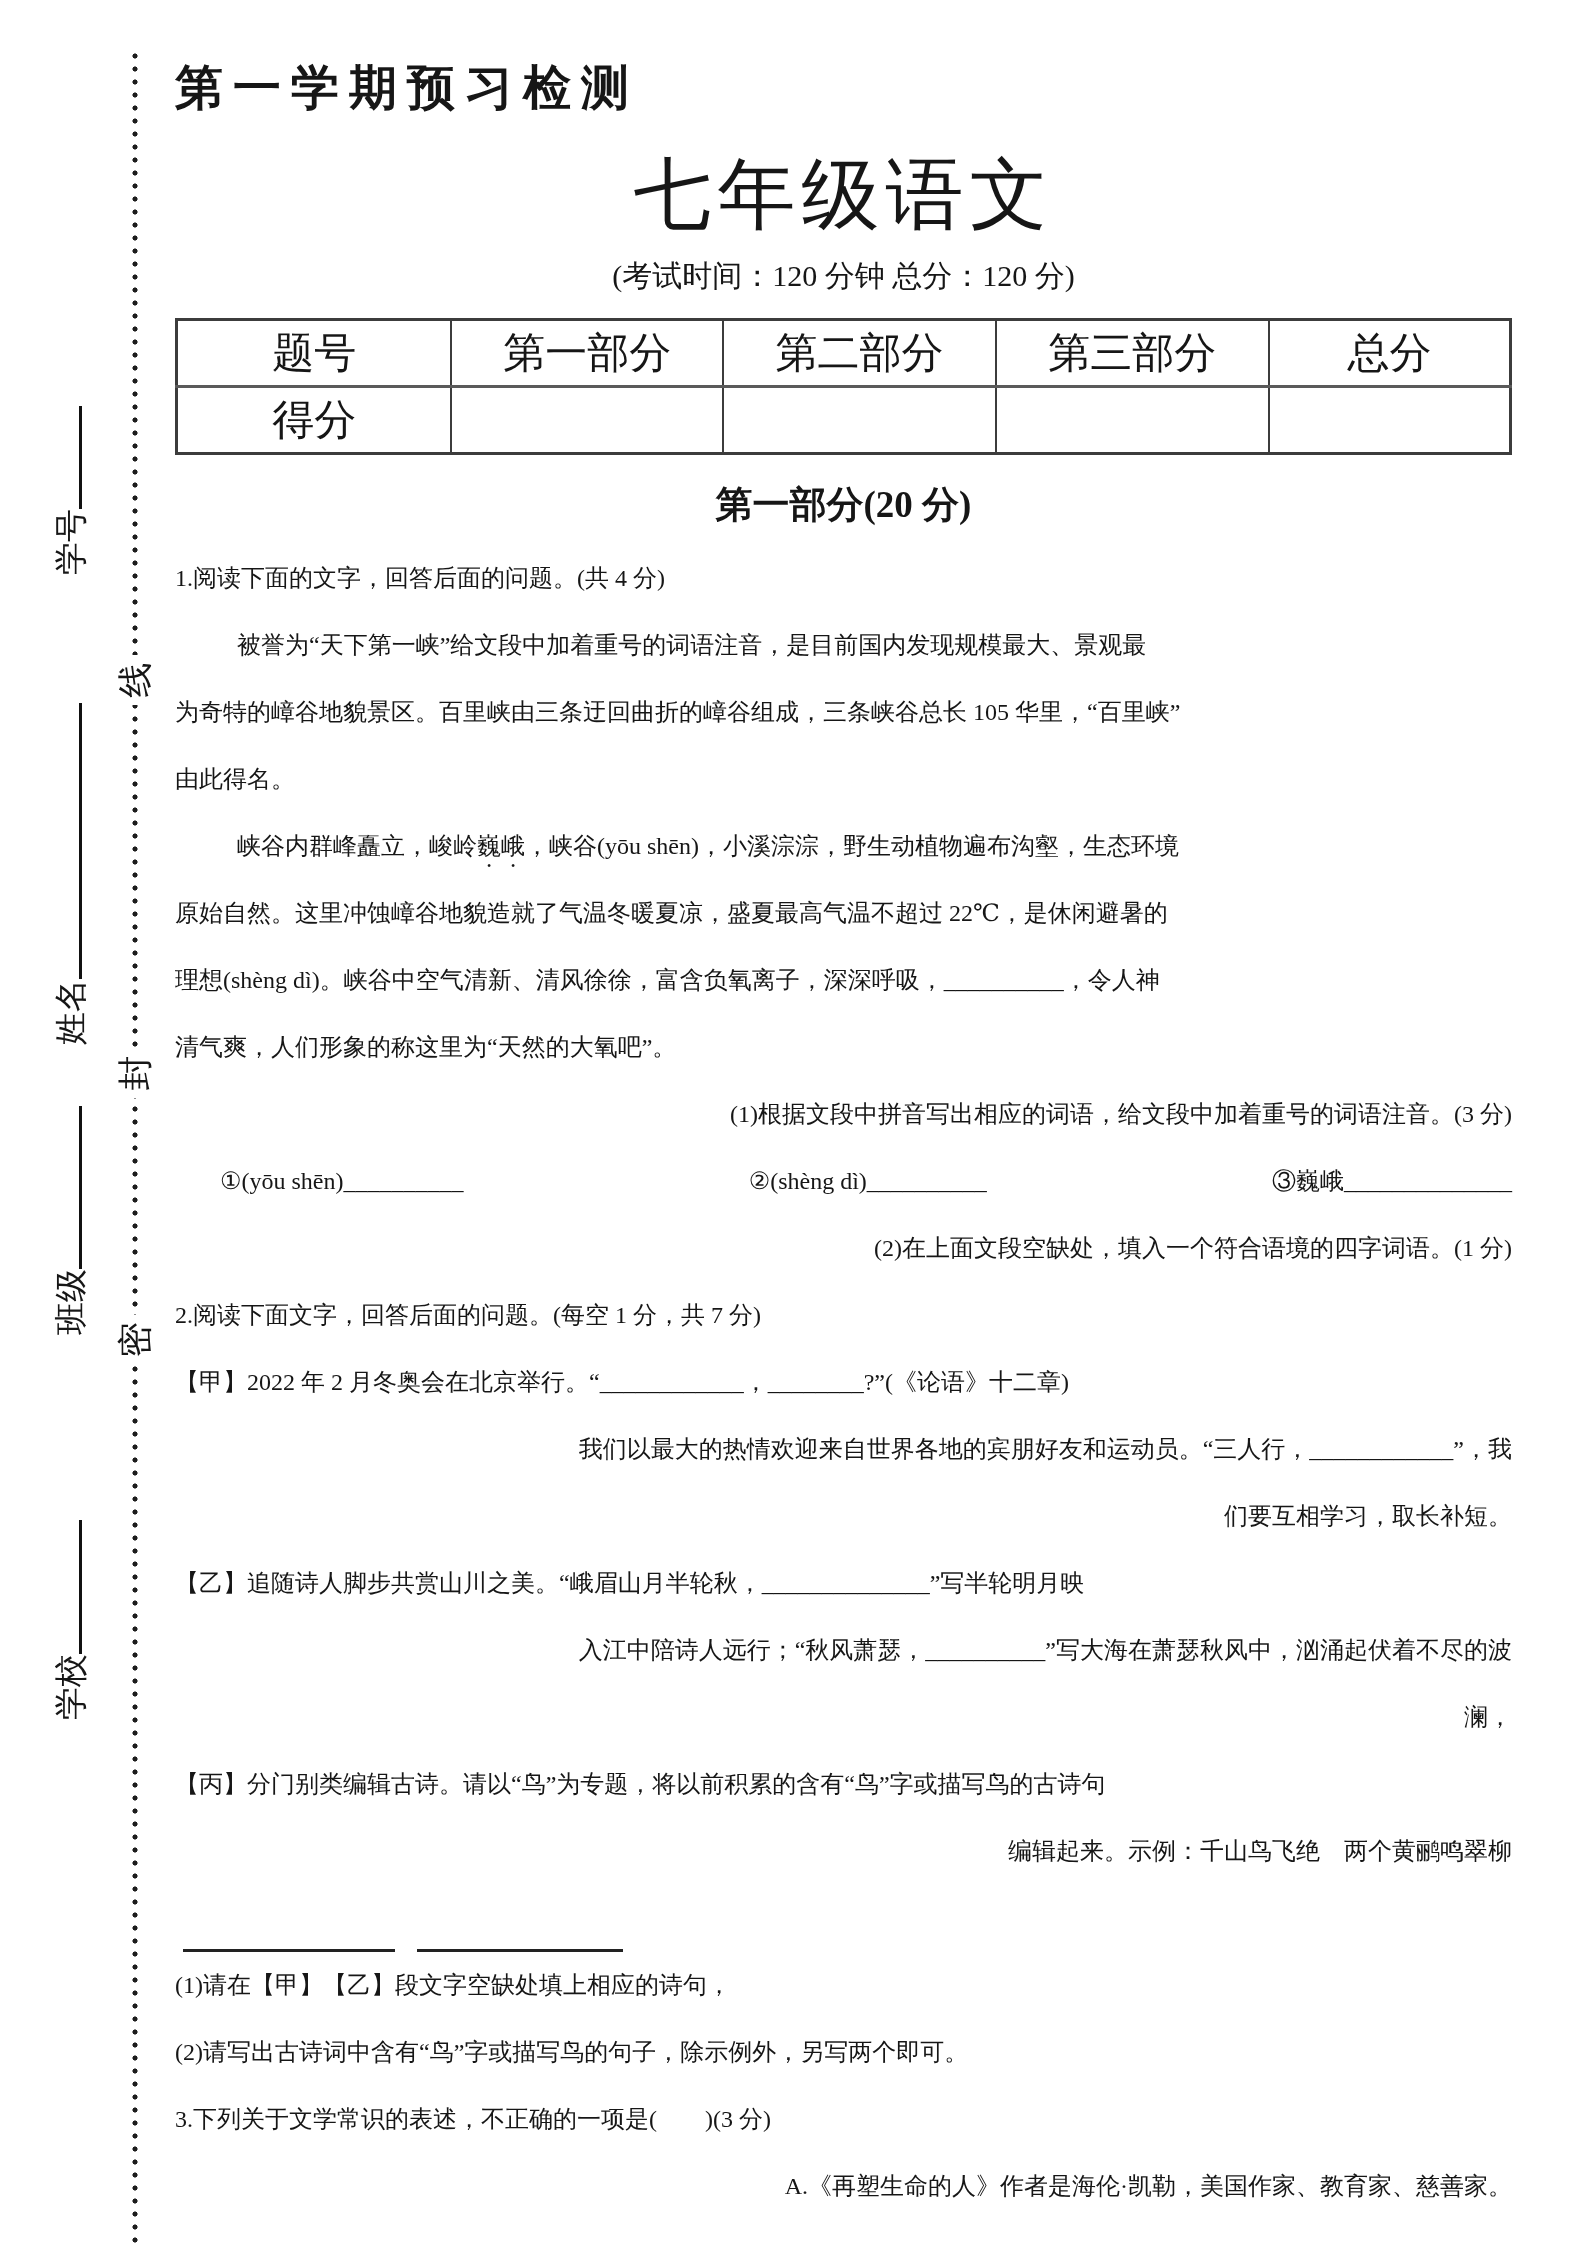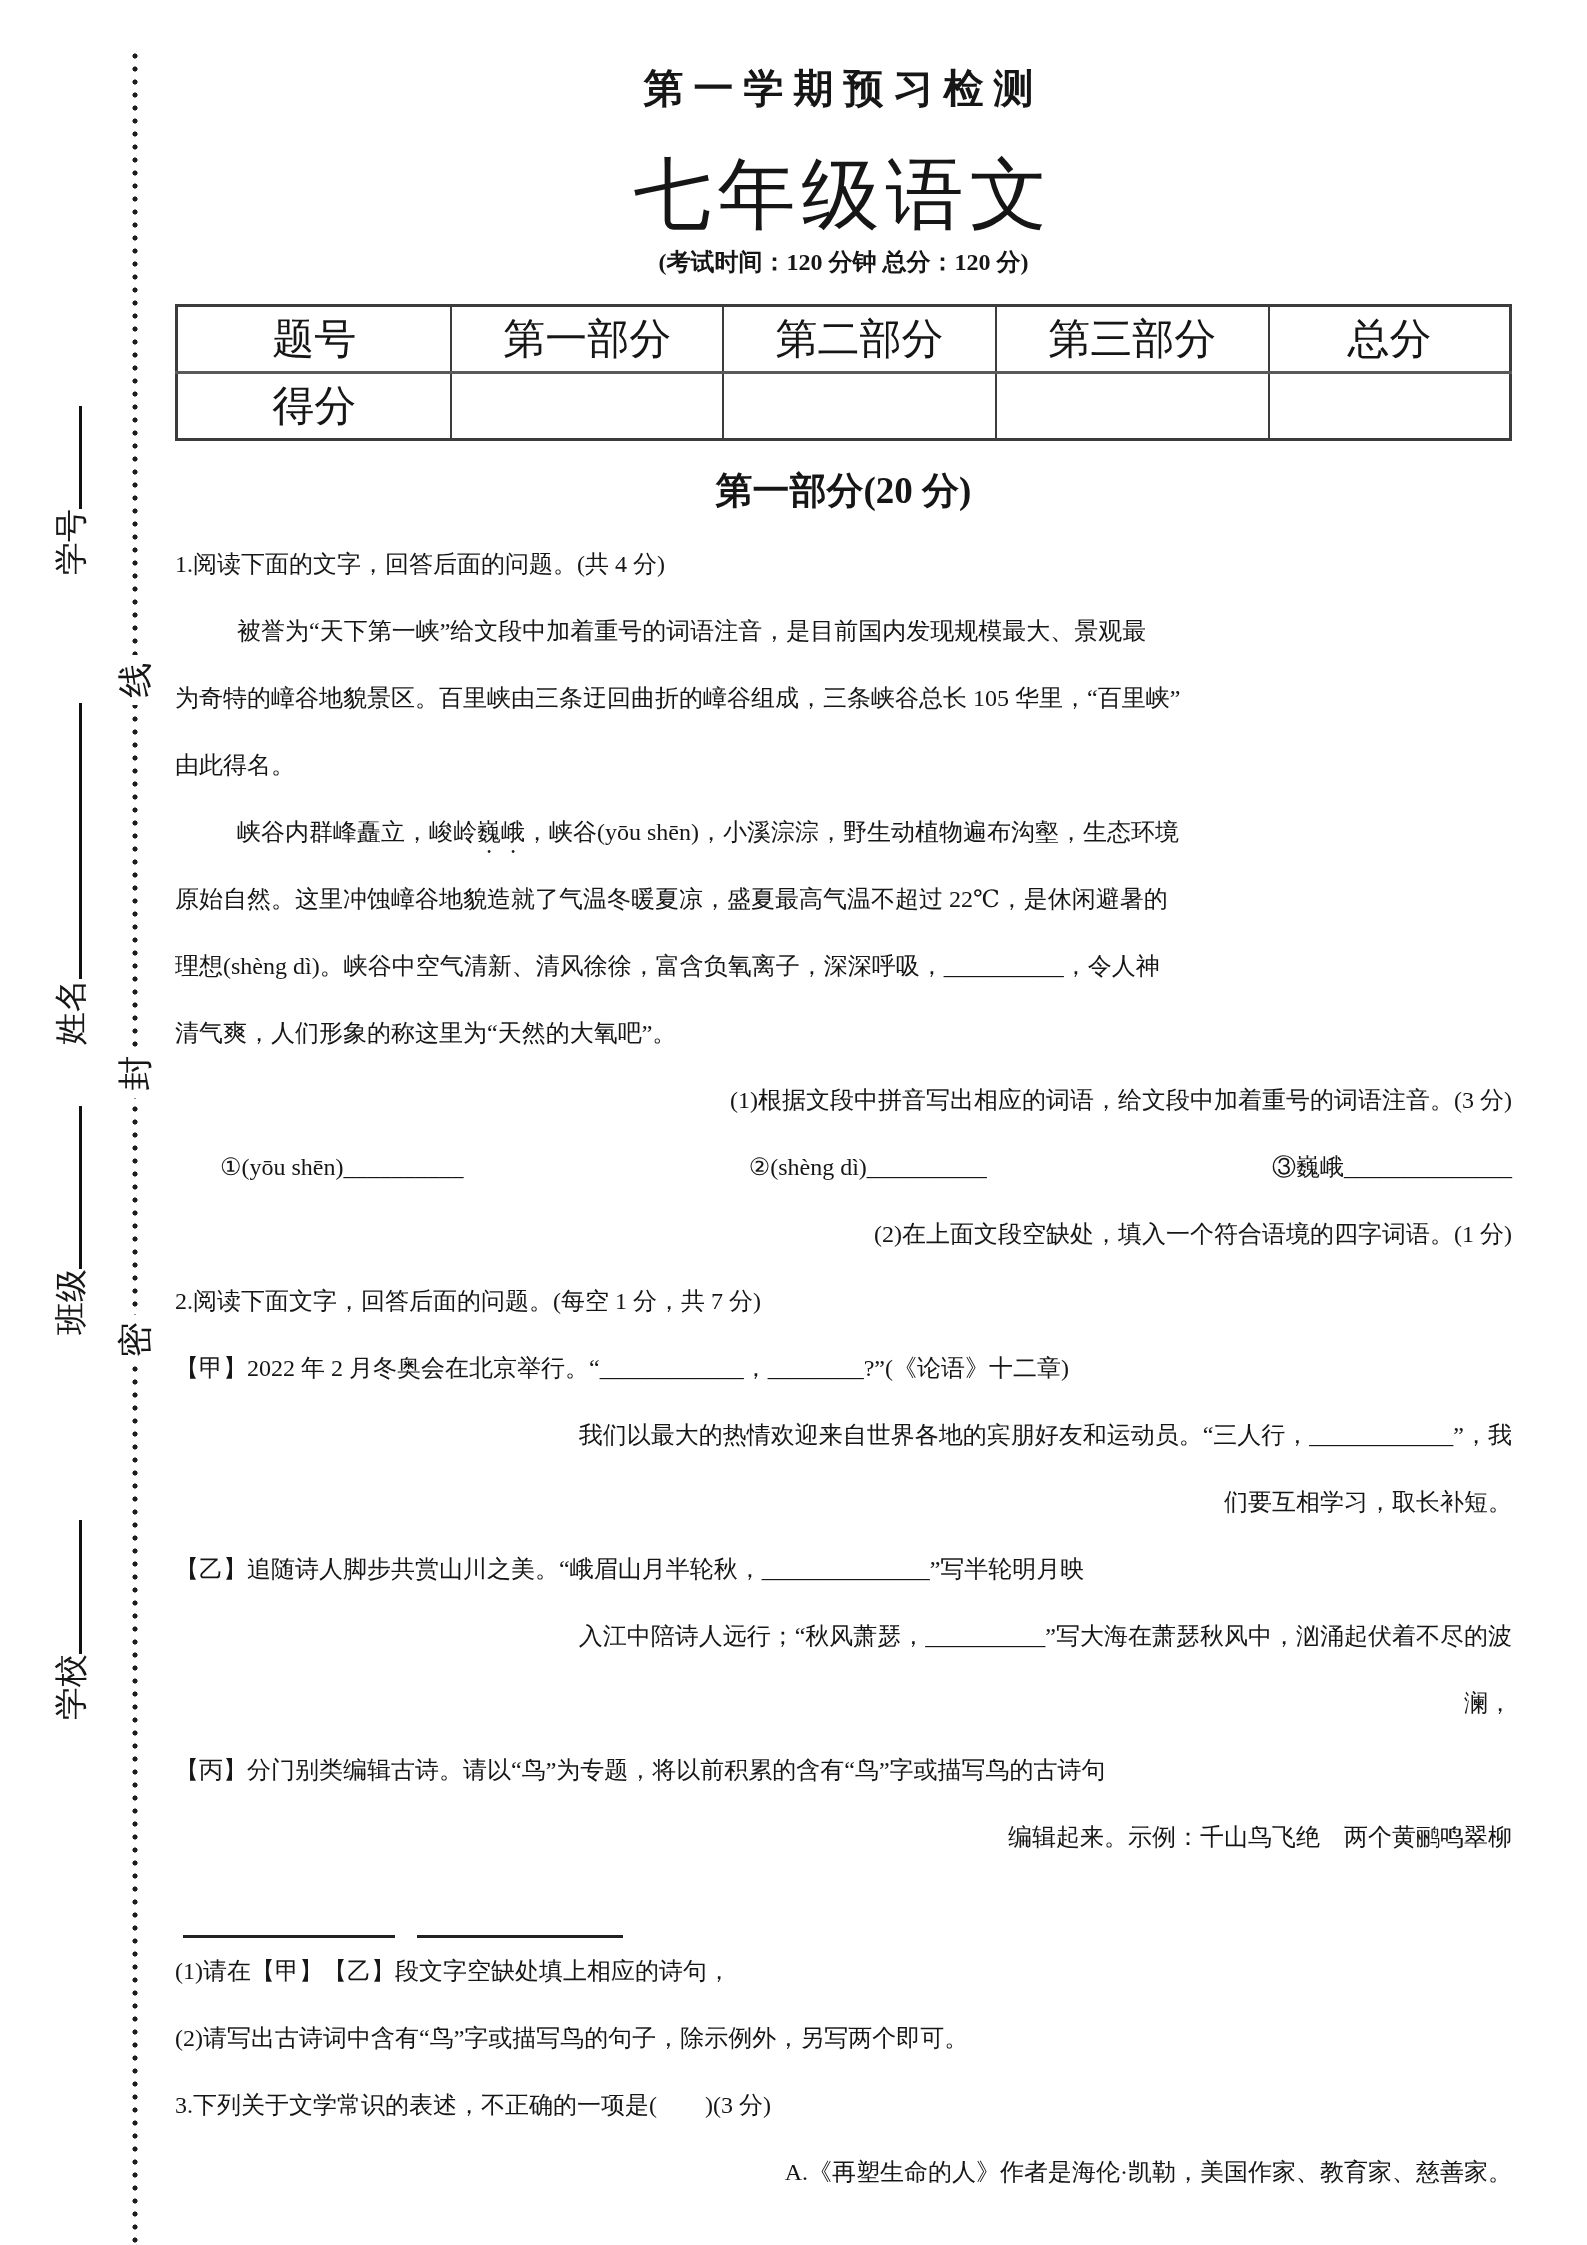--- a/index.html
+++ b/index.html
@@ -28,30 +28,30 @@
     position:absolute; left:112px; width:50px; text-align:center;
     transform:rotate(-90deg); transform-origin:0 0;
     font-size:35px; line-height:48px; height:48px;
     background:#ffffff;
   }
 
   
   .content { position:absolute; left:175px; top:60px; width:1337px; }
 
   .subtitle {
-    text-align:center; font-size:40px; font-weight:700; letter-spacing:10px;
+    text-align:left; font-size:48px; font-weight:700; letter-spacing:10px;
     line-height:56px; font-family:"Liberation Sans","DejaVu Sans",sans-serif;
   }
   .main-title {
     margin-top:30px; text-align:center; font-size:78px; font-weight:400;
     letter-spacing:6px; line-height:96px;
     font-family:"Liberation Sans","DejaVu Sans",sans-serif;
   }
   .exam-info {
-    text-align:center; font-size:24px; font-weight:700; line-height:40px;
+    margin-top:14px; text-align:center; font-size:30px; font-weight:400; line-height:40px;
   }
 
   table.score-table {
     margin-top:22px; width:100%; border-collapse:collapse;
     border:3px solid #3c3c3c;
   }
   table.score-table td {
     border:2px solid #3c3c3c; height:62px; text-align:center;
     font-size:42px;
   }

